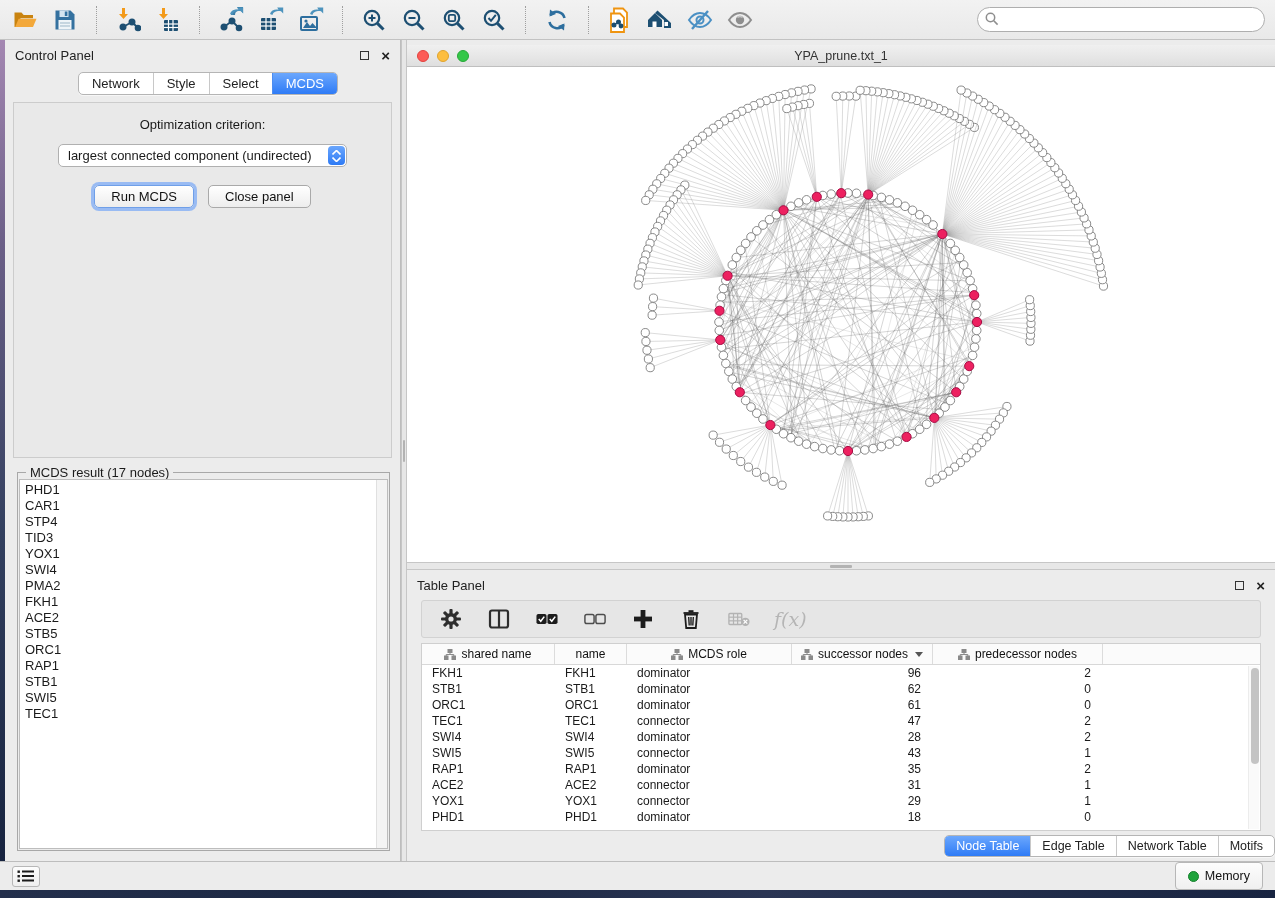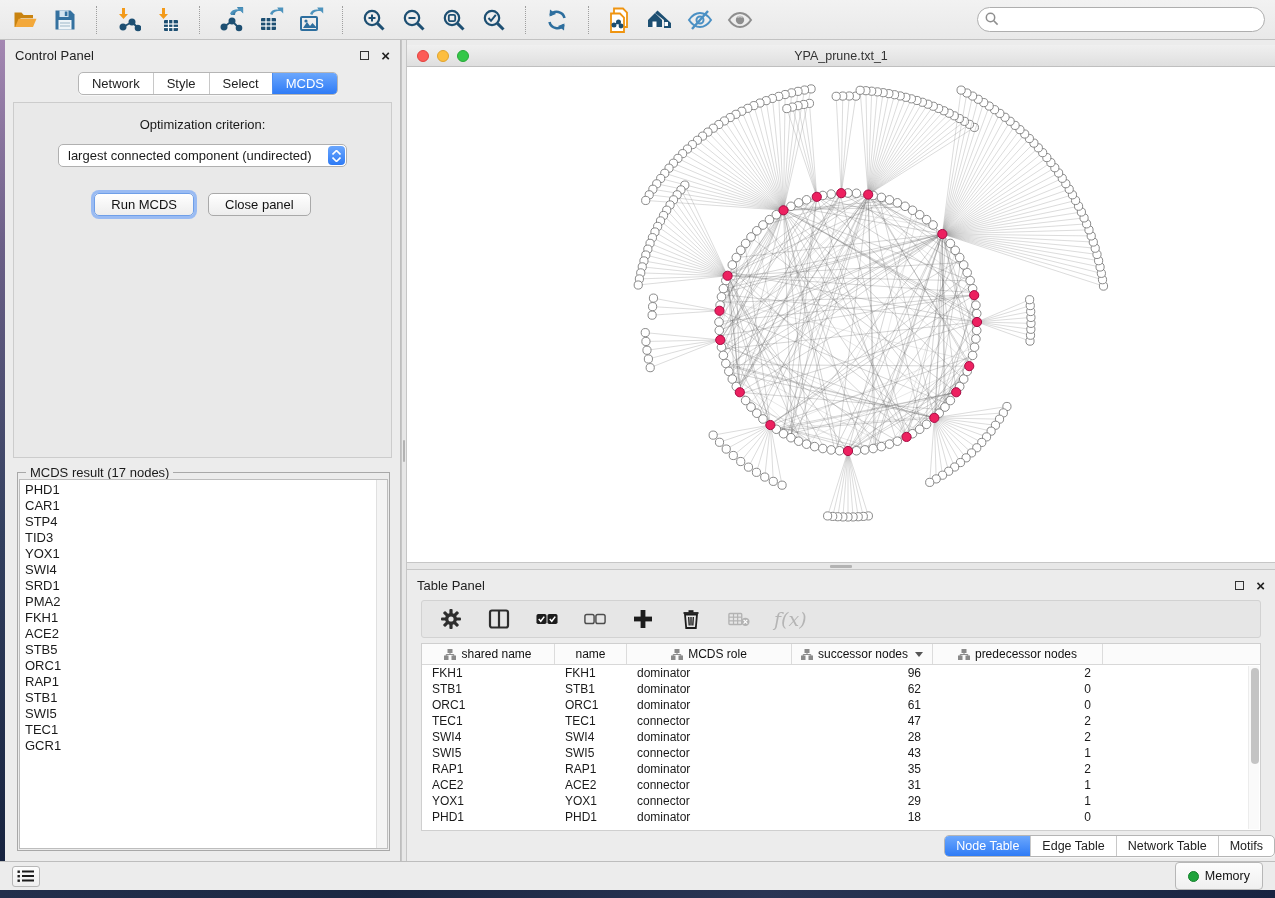--- a/index.html
+++ b/index.html
@@ -44,21 +44,21 @@
   .cp-inner {
     margin:7px 8px 6px 8px; background:#e9e9e9; border:1px solid #cccccc;
     height:356px; flex:none; padding-top:14px;
   }
   .opt-label { text-align:center; font-size:13px; margin-bottom:12px; }
   .selectbox { position:relative; margin:0 44px; height:23px; background:#fff; border:1px solid #b0b0b0;
     border-radius:5px; display:flex; align-items:center; padding:0 28px 0 9px; font-size:13px; }
   .stepper { position:absolute; right:1px; top:1px; bottom:1px; width:17px; border-radius:4px;
     background:linear-gradient(#6aa6fd,#2d7af5); display:flex; flex-direction:column; align-items:center; justify-content:center; gap:2px; }
   .stepper svg { width:9px; height:5px; }
-  .btn-row { display:flex; justify-content:center; gap:14px; margin-top:26px; }
+  .btn-row { display:flex; justify-content:center; gap:14px; margin-top:18px; }
   .aqua-btn { height:23px; padding:0 16px; font-size:13px; background:linear-gradient(#ffffff,#ededed);
     border:1px solid #a9a9a9; border-radius:5px; font-family:"Liberation Sans",sans-serif; color:#111; }
   .aqua-btn.focused { box-shadow:0 0 0 3px rgba(88,150,251,.55); border-color:#6f9fe8; }
   .mcds-group { margin:8px 10px 10px 12px; border:1px solid #a8a8a8; flex:1; display:flex; flex-direction:column;
      position:relative; background:#ececec; }
   .mcds-legend { position:absolute; top:-8px; left:8px; background:#ececec; padding:0 4px; font-size:13px; }
   .mcds-list { flex:1; margin:6px 1px 1px 1px; background:#fff; border:1px solid #bdbdbd; overflow:hidden; position:relative;
      padding:2px 0 0 5px; font-size:13px; line-height:16px; }
   .mcds-scroll { position:absolute; top:0; right:0; width:11px; bottom:0; background:#f4f4f4; border-left:1px solid #e0e0e0; }
   .list-item { height:16px; }
@@ -315,31 +315,29 @@
     <div class="mcds-group">
       <span class="mcds-legend">MCDS result (17 nodes)</span>
       <div class="mcds-list" id="mcds-list">
         <div class="mcds-scroll"></div>
       <div class="list-item">PHD1</div>
           <div class="list-item">CAR1</div>
           <div class="list-item">STP4</div>
           <div class="list-item">TID3</div>
           <div class="list-item">YOX1</div>
           <div class="list-item">SWI4</div>
-          <div class="list-item">SRD1</div>
           <div class="list-item">PMA2</div>
           <div class="list-item">FKH1</div>
           <div class="list-item">ACE2</div>
           <div class="list-item">STB5</div>
           <div class="list-item">ORC1</div>
           <div class="list-item">RAP1</div>
           <div class="list-item">STB1</div>
           <div class="list-item">SWI5</div>
           <div class="list-item">TEC1</div>
-          <div class="list-item">GCR1</div>
         </div>
     </div>
   </div>
 
   <div class="v-split">
       <span class="grip"></span>
     </div>
 
   <div class="right-col">
     <div class="net-titlebar">

